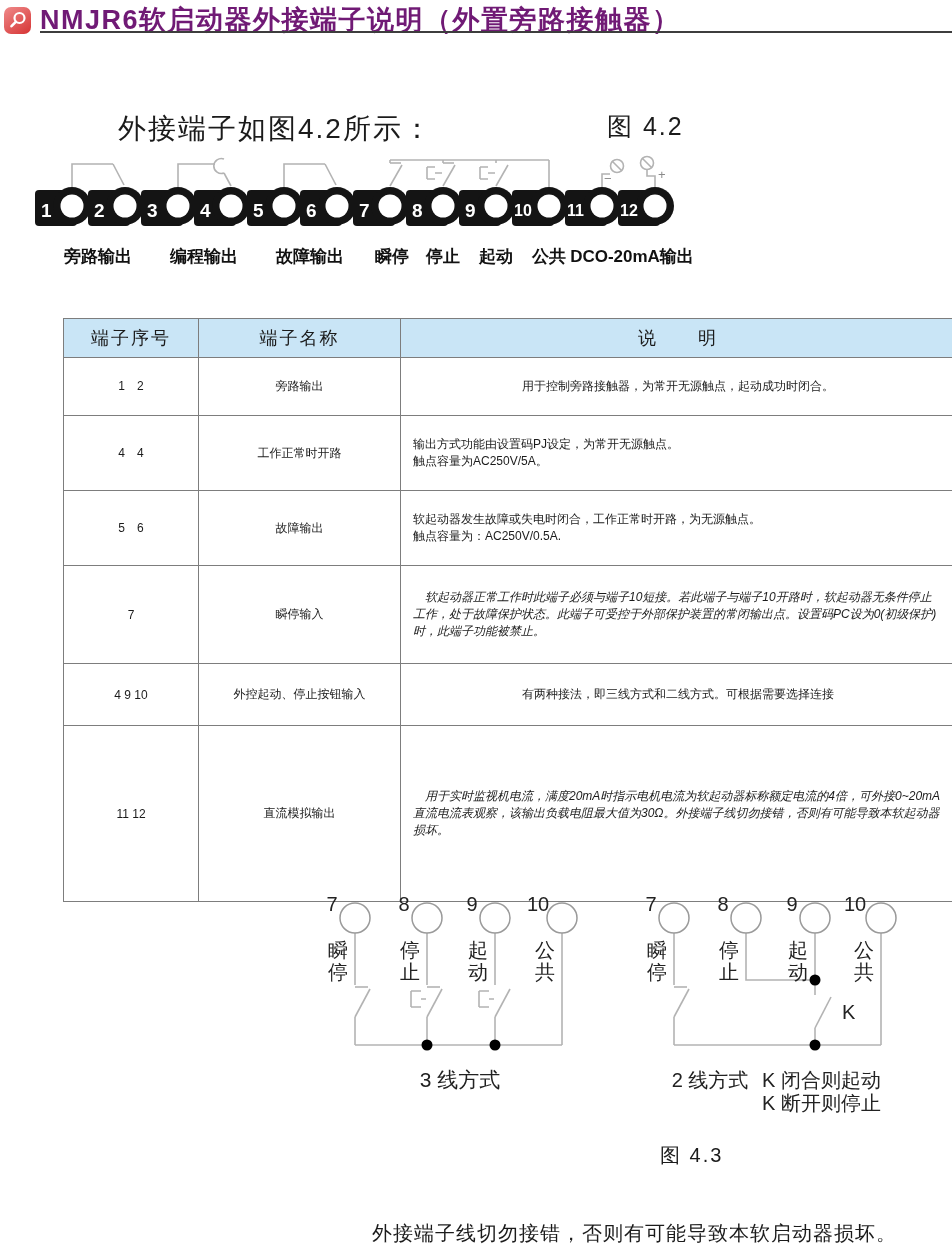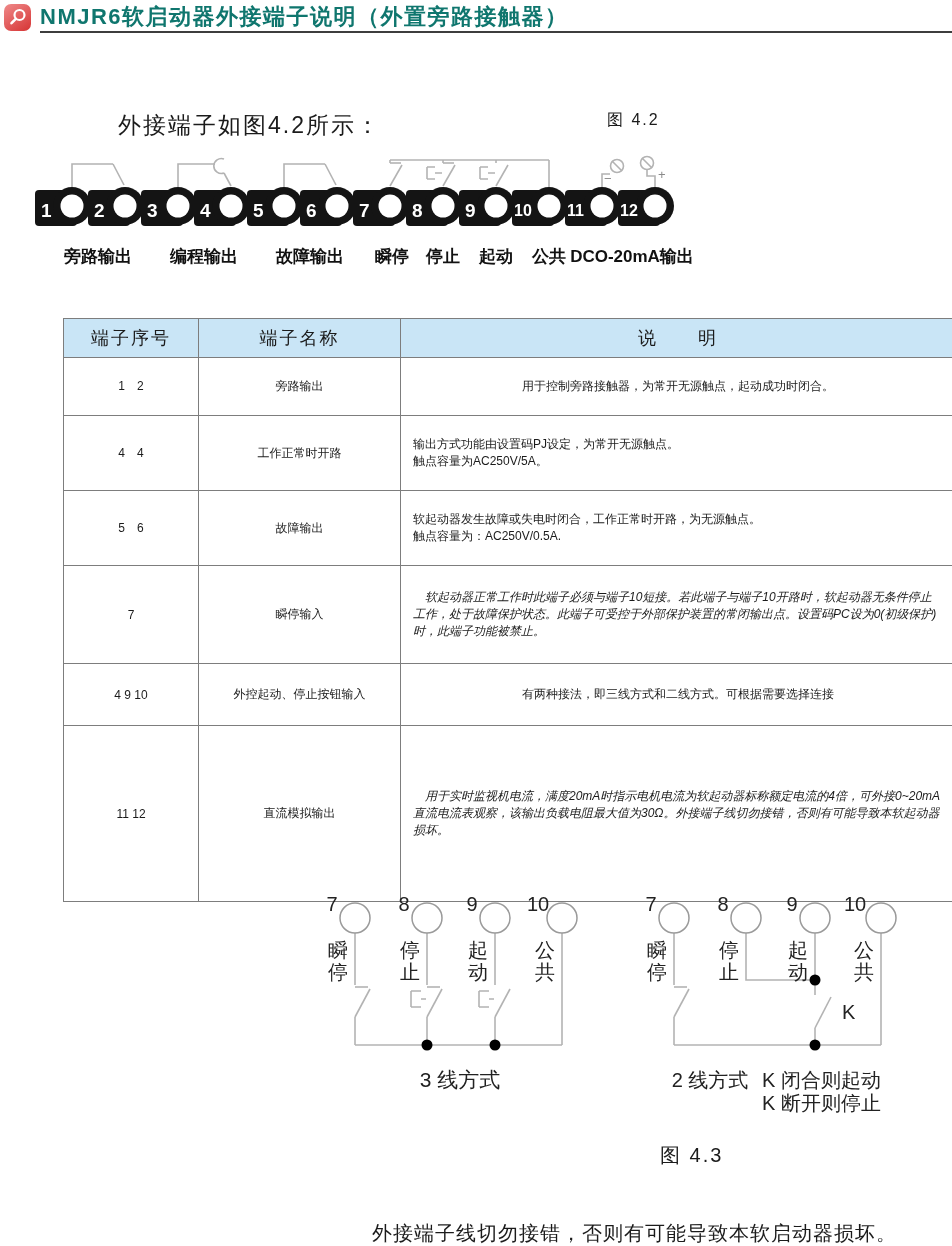--- a/index.html
+++ b/index.html
@@ -3,26 +3,26 @@
 <meta charset="utf-8">
 <style>
   html,body{margin:0;padding:0;background:#e8e8e8;}
   body{font-family:"Liberation Sans","DejaVu Sans",sans-serif;color:#1b1b1b;}
   .page{position:relative;width:952px;height:1246px;background:#ffffff;margin:0 auto;overflow:hidden;}
 
   
   .header{position:absolute;left:4px;top:2px;display:flex;align-items:center;gap:9px;}
   .hicon{width:27px;height:27px;border-radius:7px;background:linear-gradient(145deg,#ef8a8a,#d63434);
          display:flex;align-items:center;justify-content:center;flex:0 0 auto;}
-  .htitle{color:#0f766e;font-size:22px;font-weight:bold;letter-spacing:1.5px;white-space:nowrap;}
+  .htitle{color:#701a75;font-size:27px;font-weight:bold;letter-spacing:1.5px;white-space:nowrap;}
   .rule{position:absolute;left:40px;top:31px;width:912px;height:2px;background:#3d3d3d;}
 
   
-  .fig-intro{position:absolute;left:118px;top:110px;font-size:23px;letter-spacing:2px;}
-  .fig42-label{position:absolute;left:607px;top:110px;font-size:16px;letter-spacing:2px;}
+  .fig-intro{position:absolute;left:118px;top:110px;font-size:28px;letter-spacing:2px;}
+  .fig42-label{position:absolute;left:607px;top:110px;font-size:25px;letter-spacing:2px;}
   .svgabs{position:absolute;}
 
   
   table.spec{position:absolute;left:33px;top:318px;width:892px;border-collapse:collapse;table-layout:fixed;margin-left:30px;}
   table.spec th,table.spec td{border:1px solid #7d7d7d;vertical-align:middle;font-weight:normal;}
   table.spec th{background:#c9e5f6;font-size:18px;letter-spacing:2px;}
   table.spec td{font-size:12px;}
   td.num,td.name{text-align:center;white-space:pre;}
   td.desc{padding:20px 12px;line-height:1.42;white-space:pre-line;text-align:left;}
   td.desc.c{text-align:center;}

